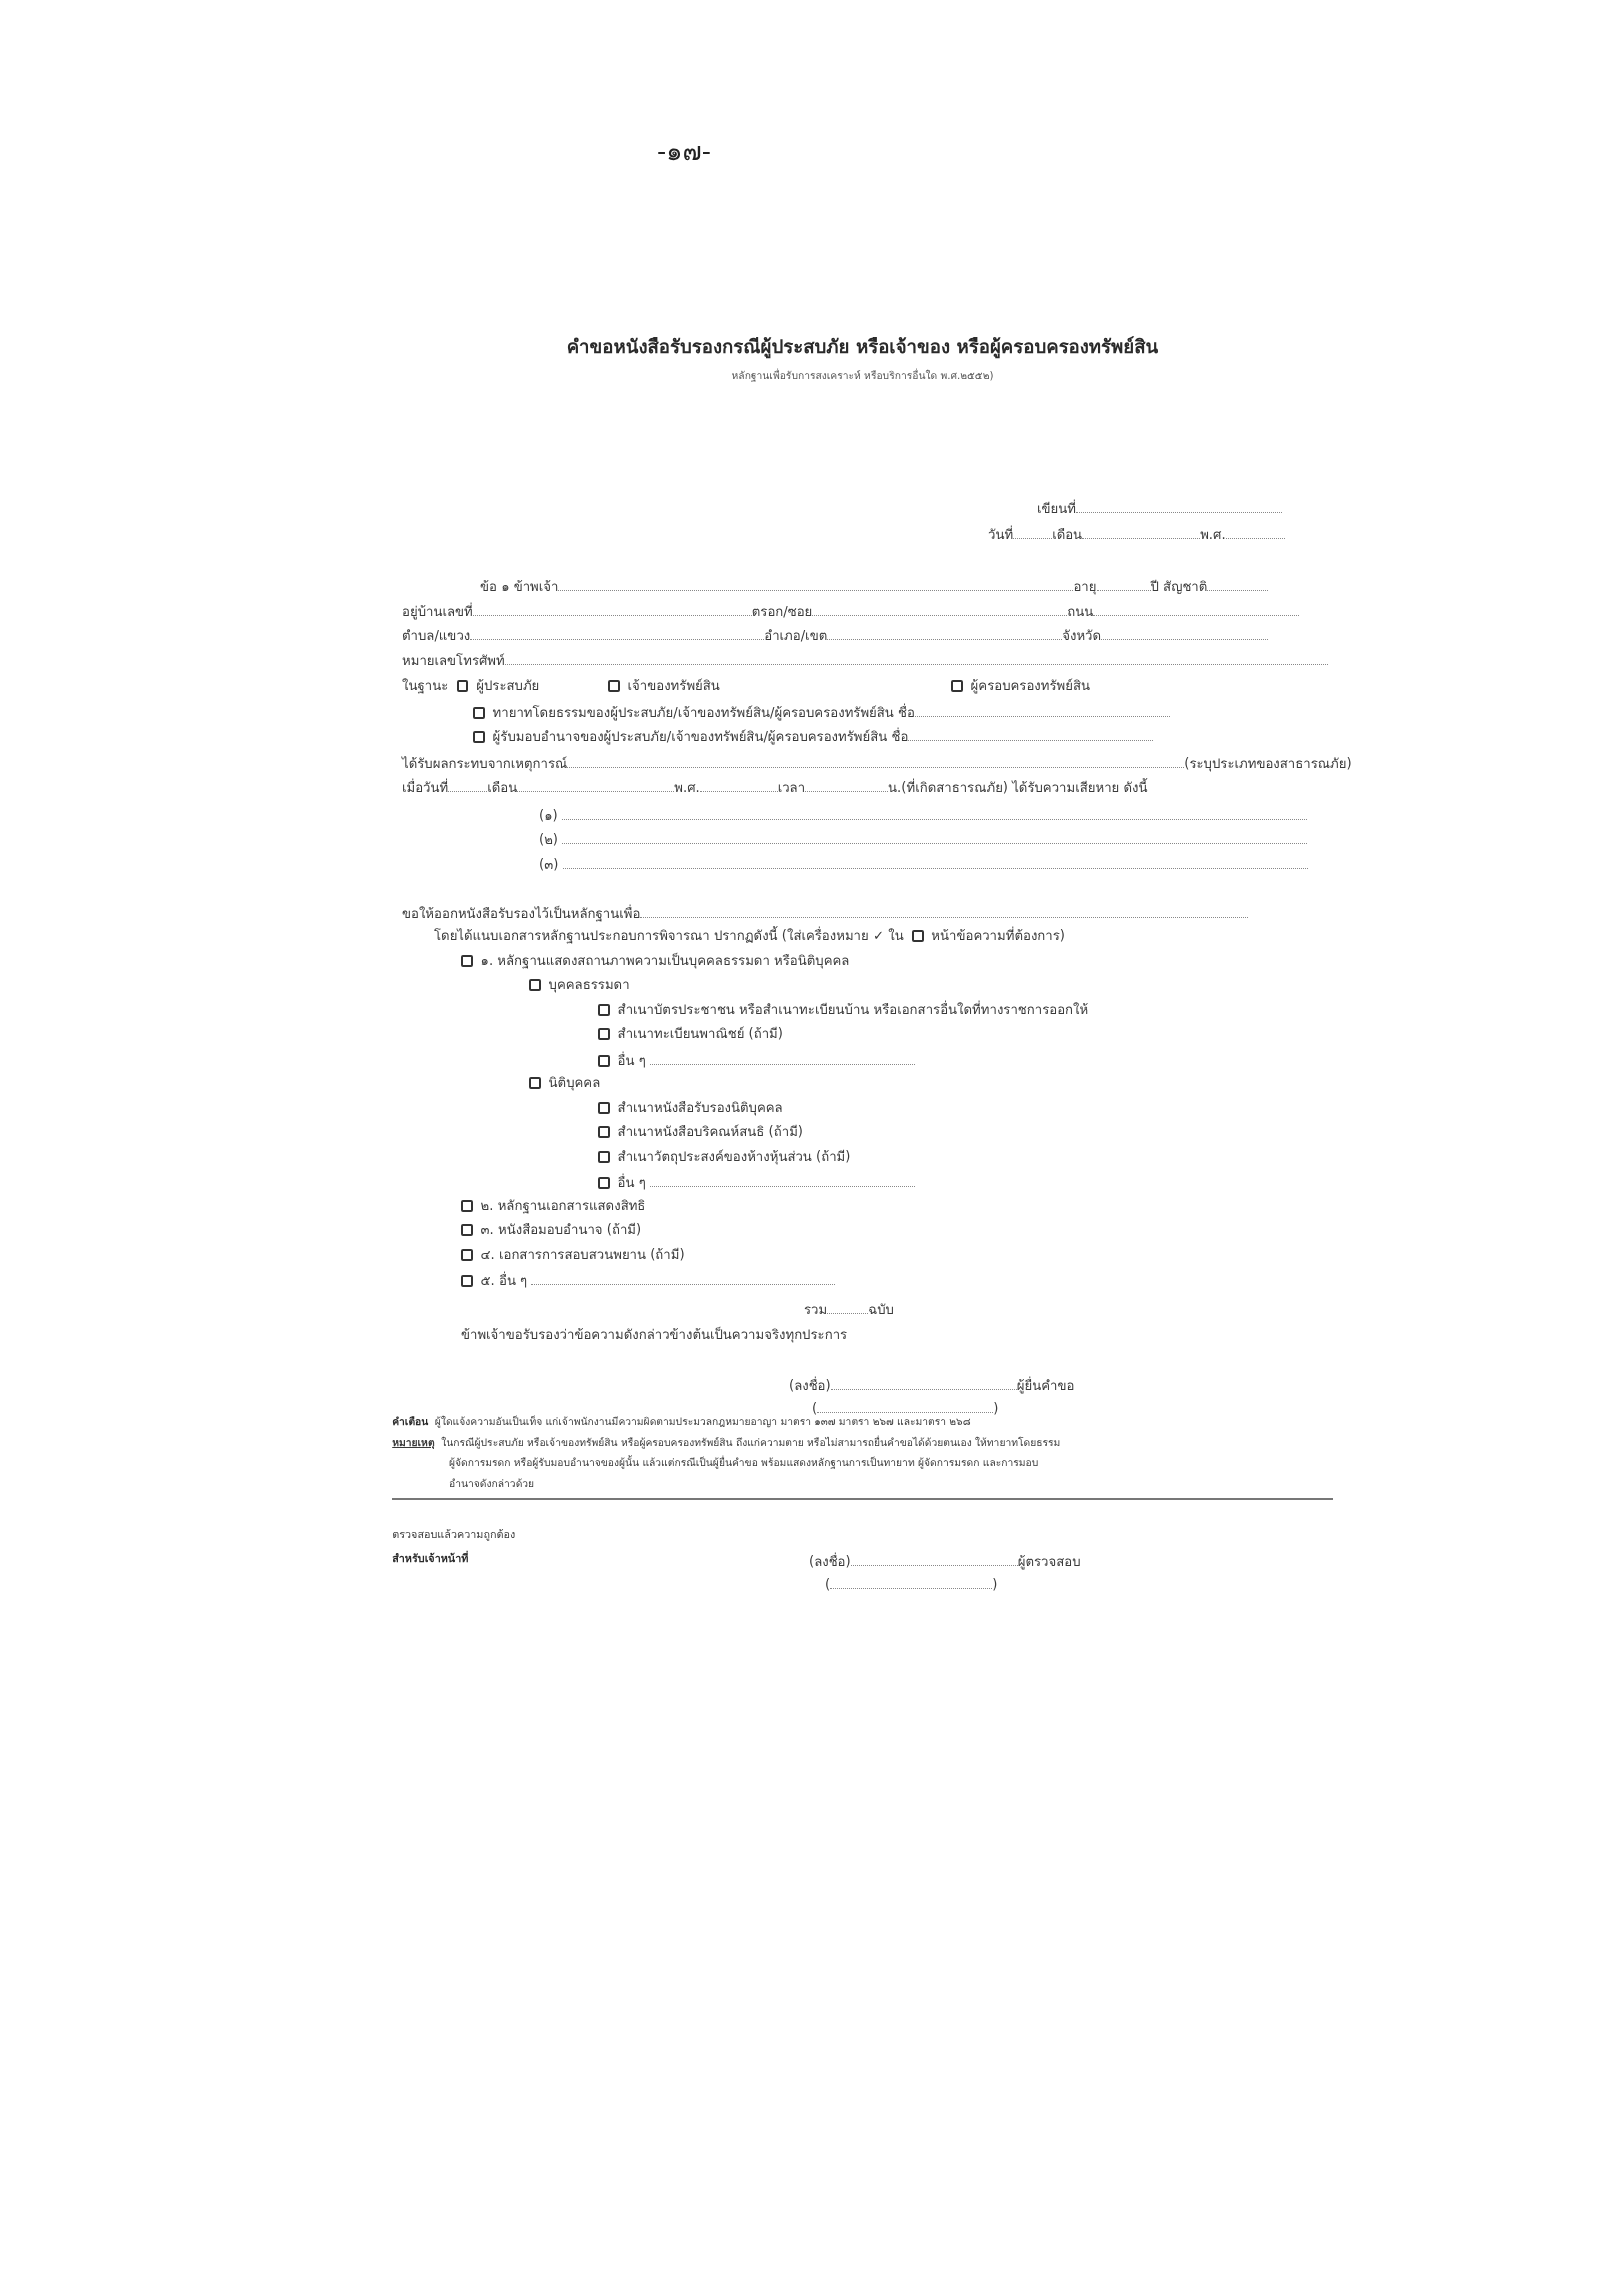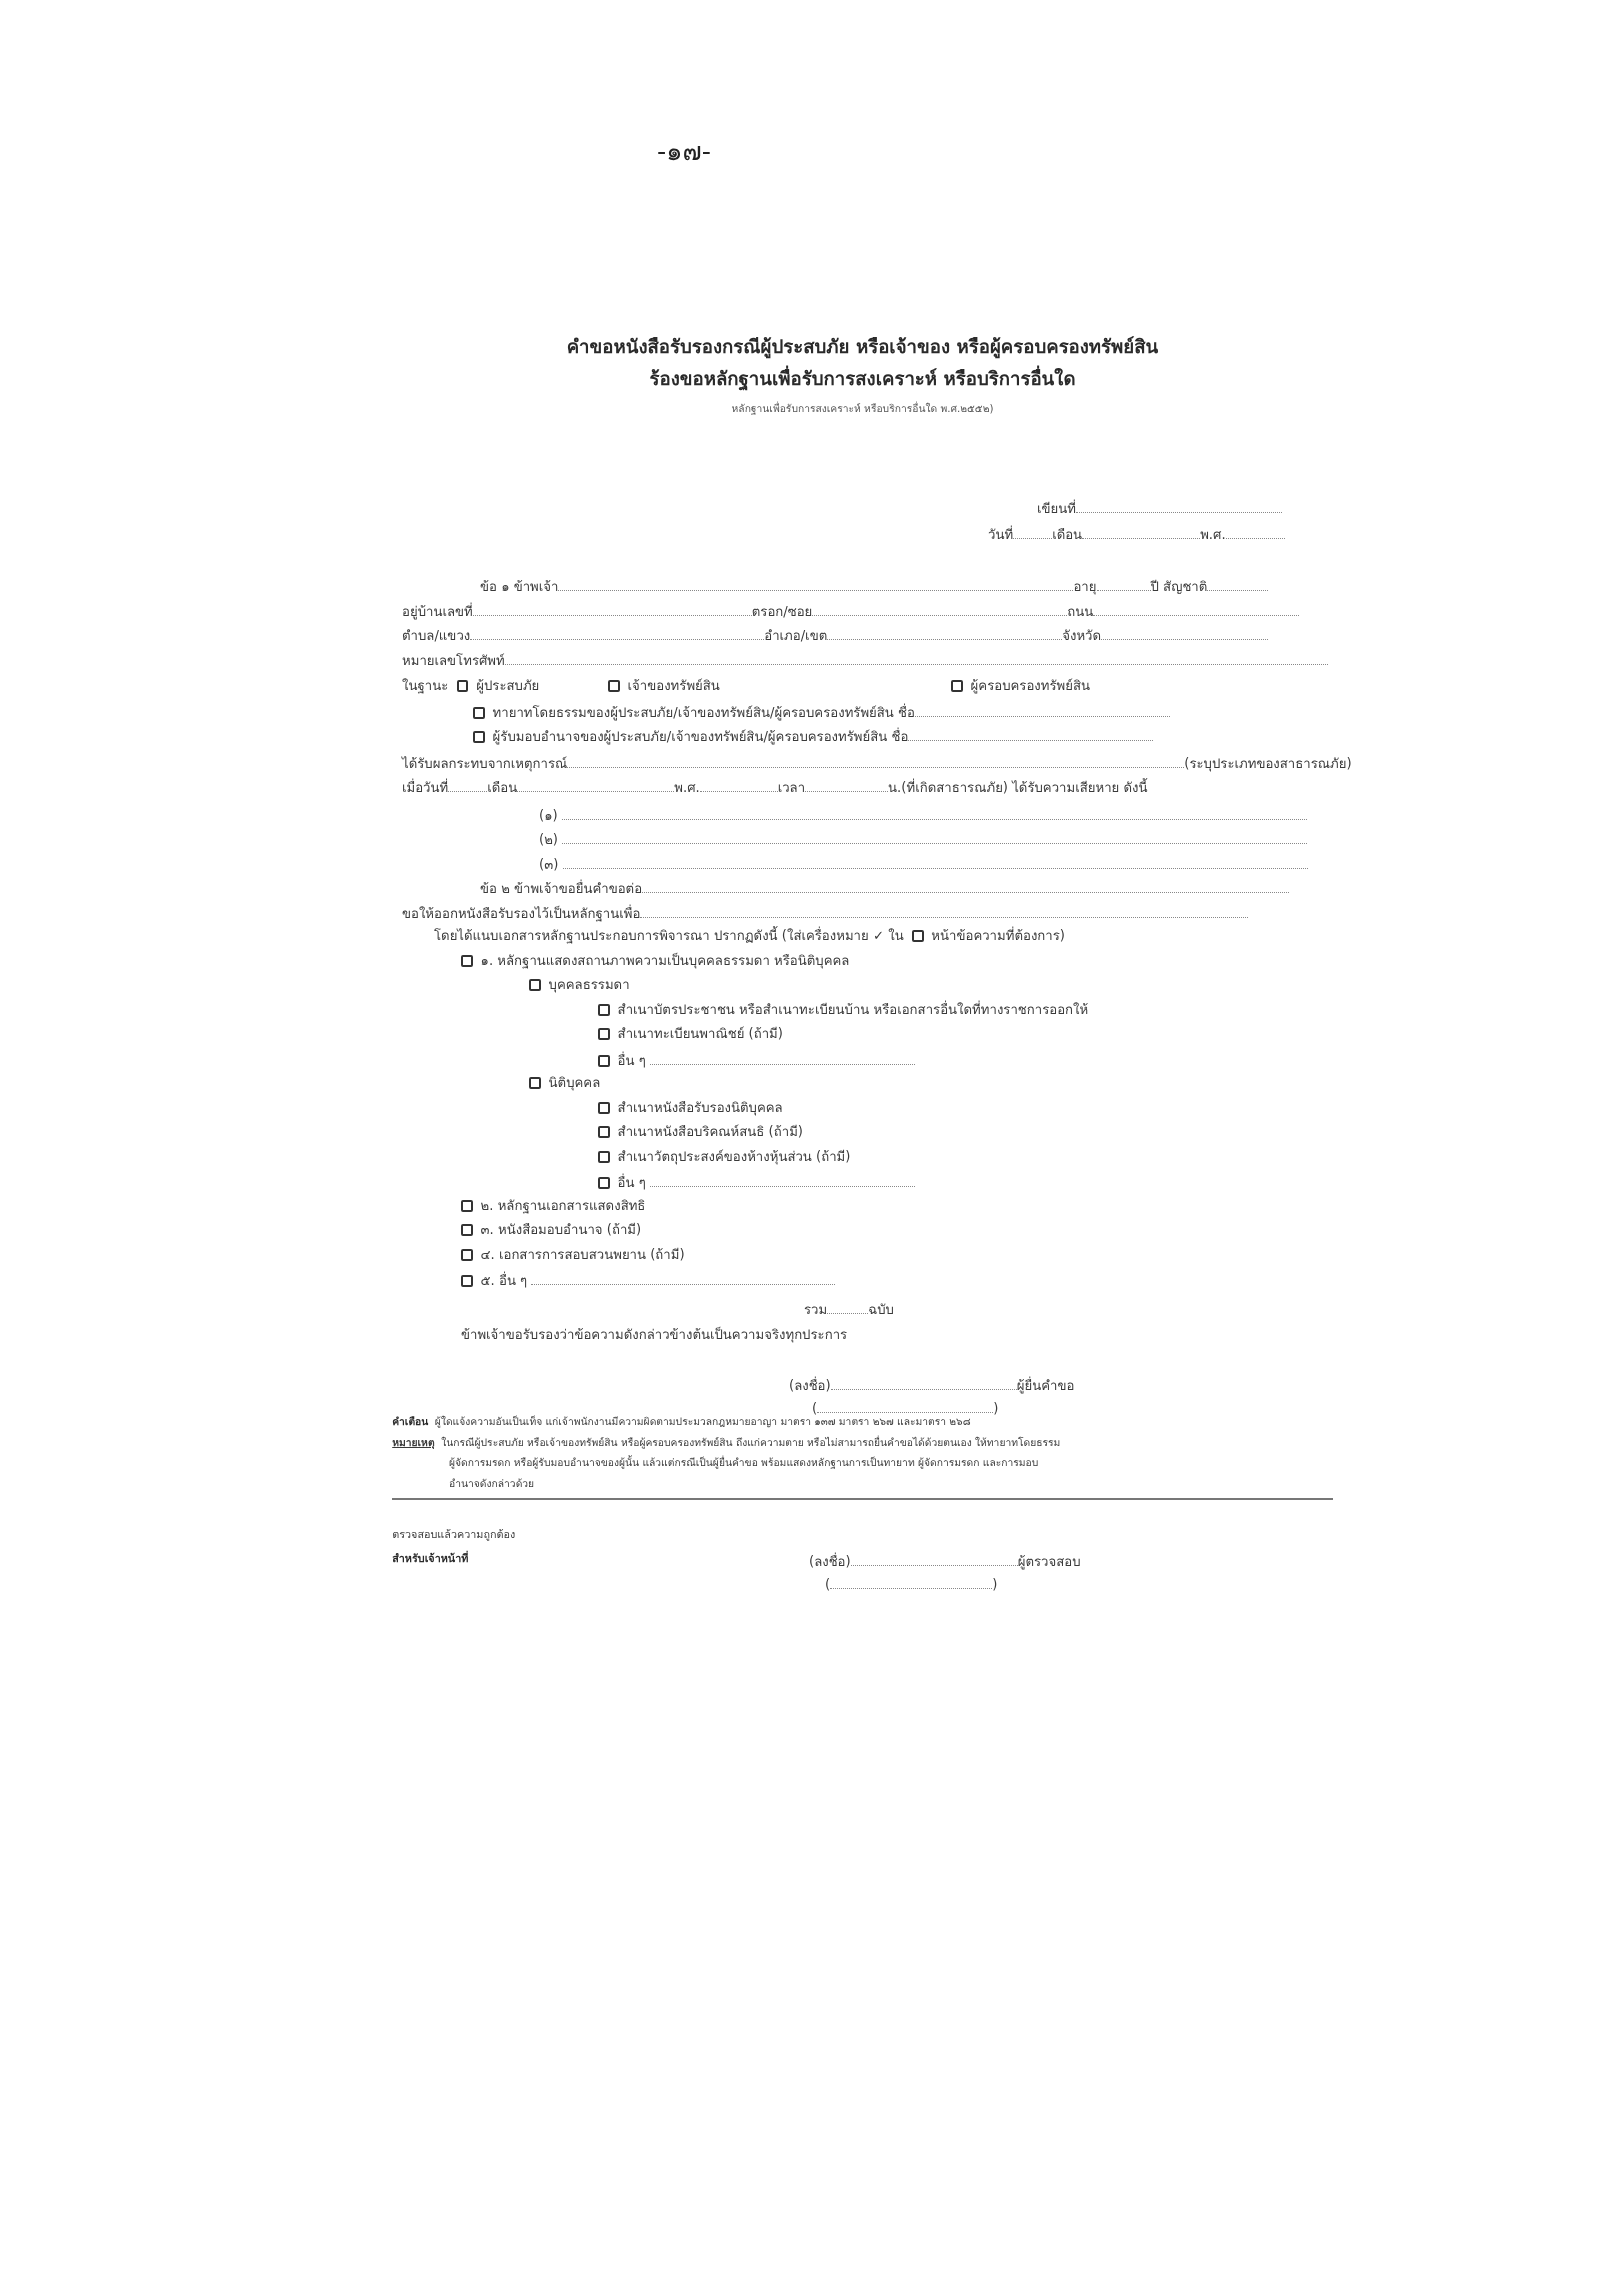--- a/index.html
+++ b/index.html
@@ -22,21 +22,20 @@
   .ul { text-decoration:underline; font-weight:bold; }
   .hr { position:absolute; left:-9.8px; width:941px; border-top:2.9px solid #777; }
 </style>
 </head>
 <body>
 
 <div class="page-num">-๑๗-</div>
 
 <div class="form">
   <div class="title title1">คำขอหนังสือรับรองกรณีผู้ประสบภัย หรือเจ้าของ หรือผู้ครอบครองทรัพย์สิน</div>
-  <div class="title title2">ร้องขอหลักฐานเพื่อรับการสงเคราะห์ หรือบริการอื่นใด</div>
   <div class="subtitle">
     <div>หลักฐานเพื่อรับการสงเคราะห์ หรือบริการอื่นใด พ.ศ.๒๕๕๒)</div>
   </div>
 
   <div class="abs" style="left:635px;top:162px;">
     <span class="lbl">เขียนที่</span><span class="dots" style="width:206px"></span>
   </div>
   <div class="abs" style="left:586px;top:188px;">
     <span class="lbl">วันที่</span><span class="dots" style="width:39px"></span><span class="lbl">เดือน</span><span class="dots" style="width:118px"></span><span class="lbl">พ.ศ.</span><span class="dots" style="width:59px"></span>
   </div>
@@ -80,23 +79,20 @@
   <div class="row" style="top:469px;left:137px;">
     <span>(๑)</span> <span class="dots" style="width:745px"></span>
   </div>
   <div class="row" style="top:493px;left:137px;">
     <span>(๒)</span> <span class="dots" style="width:745px"></span>
   </div>
   <div class="row" style="top:518px;left:137px;">
     <span>(๓)</span> <span class="dots" style="width:745px"></span>
   </div>
 
-  <div class="row" style="top:542px;left:78px;">
-    <span>ข้อ ๒ ข้าพเจ้าขอยื่นคำขอต่อ</span><span class="dots" style="width:647px"></span>
-  </div>
   <div class="row" style="top:567px;">
     <span>ขอให้ออกหนังสือรับรองไว้เป็นหลักฐานเพื่อ</span><span class="dots" style="width:608px"></span>
   </div>
   <div class="row" style="top:591px;margin-left:32px;">
     <span>โดยได้แนบเอกสารหลักฐานประกอบการพิจารณา ปรากฏดังนี้ (ใส่เครื่องหมาย</span>
     <span>✓</span>
     <span>ใน</span>
     <span class="cb" style="margin-left:3.9px"></span><span>หน้าข้อความที่ต้องการ)</span>
   </div>
 

